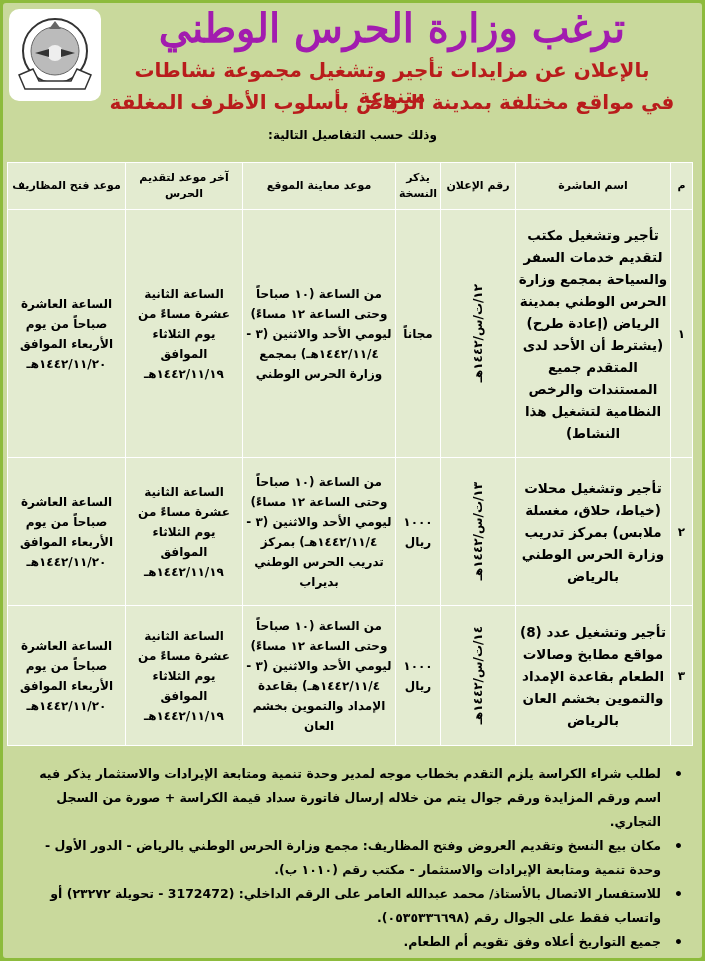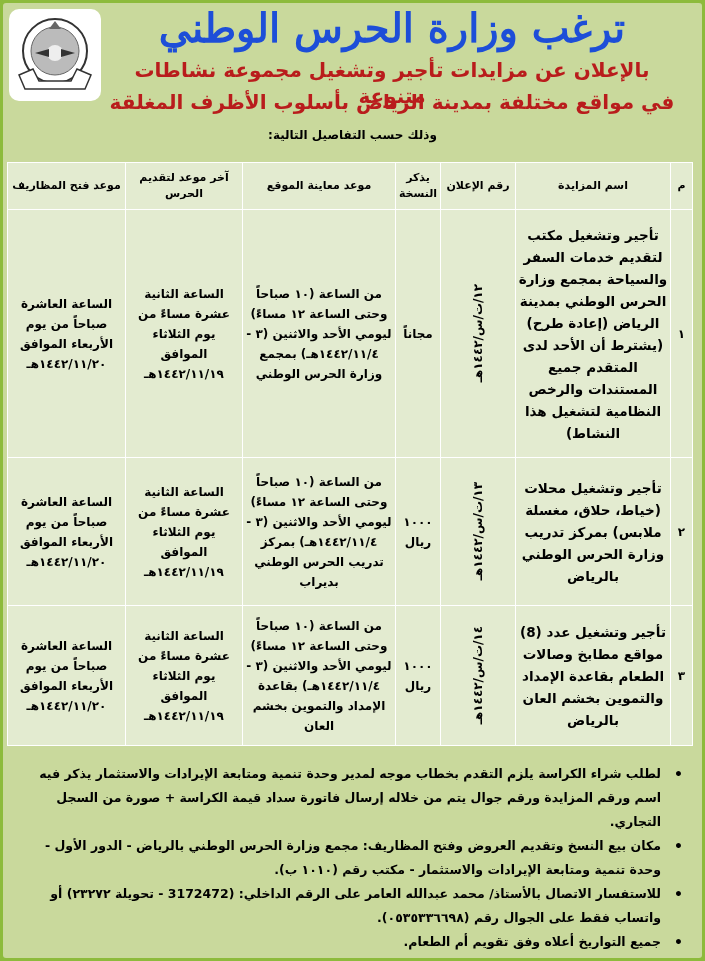--- a/index.html
+++ b/index.html
@@ -1,20 +1,20 @@
 <!DOCTYPE html>
 <html><head>
 <meta charset="utf-8">
 <style>
   html,body{margin:0;padding:0;}
   body{width:705px;height:961px;background:#8dbb3c;font-family:"DejaVu Sans",sans-serif;overflow:hidden;}
   .page{position:absolute;left:3px;top:3px;width:699px;height:955px;background:#c9d99c;border-radius:3px;direction:rtl;}
   .logo{position:absolute;left:6px;top:6px;width:92px;height:92px;background:#fff;border-radius:10px;}
   .logo svg{width:92px;height:92px;}
-  .title{position:absolute;right:20px;top:2px;width:580px;text-align:center;font-family:"DejaVu Serif",serif;font-weight:bold;font-size:40px;line-height:46px;color:#1d4ed8;letter-spacing:2px;}
+  .title{position:absolute;right:20px;top:2px;width:580px;text-align:center;font-family:"DejaVu Serif",serif;font-weight:bold;font-size:40px;line-height:46px;color:#a21caf;letter-spacing:2px;}
   .sub{position:absolute;right:20px;width:580px;text-align:center;font-weight:bold;font-size:20px;line-height:26px;color:#b91c1c;}
   .sub1{top:54px;} .sub2{top:86px;}
   .sub3{position:absolute;left:0;right:0;top:120px;text-align:center;font-weight:bold;font-size:12px;line-height:24px;}
   table{position:absolute;left:7px;top:162px;width:685px;border-collapse:collapse;background:#e3ebd0;direction:rtl;table-layout:fixed;}
   td,th{border:1px solid #fff;text-align:center;vertical-align:middle;color:#000;padding:1px 2px;}
   th{font-size:11px;font-weight:bold;line-height:16px;height:44px;}
   td{font-size:12px;font-weight:bold;line-height:20px;}
   td.name{font-size:13.5px;line-height:22px;}
   .vert{writing-mode:vertical-rl;transform:rotate(180deg);font-size:12px;font-weight:bold;white-space:nowrap;margin:auto;}
   .notes{position:absolute;right:18px;top:762px;width:672px;font-weight:bold;font-size:12.5px;line-height:24px;color:#000;}
@@ -48,21 +48,21 @@
       <col style="width:155px">
       <col style="width:75px">
       <col style="width:45px">
       <col style="width:153px">
       <col style="width:117px">
       <col style="width:118px">
   </colgroup>
   <thead>
     <tr>
       <th>م</th>
-      <th>اسم المزايدة</th>
+      <th>اسم العاشرة</th>
       <th>رقم الإعلان</th>
       <th>يذكر النسخة</th>
       <th>موعد معاينة الموقع</th>
       <th>آخر موعد لتقديم الحرس</th>
       <th>موعد فتح المظاريف</th>
     </tr>
   </thead>
   <tbody>
     <tr style="height:248px">
       <td>١</td>

